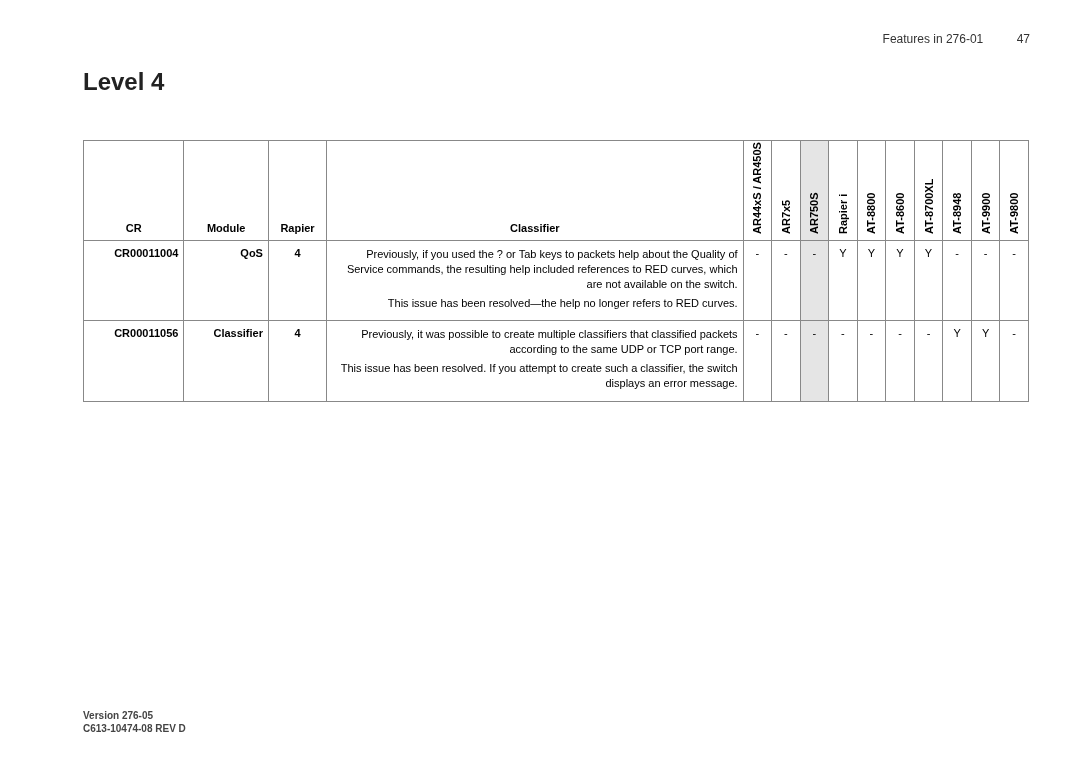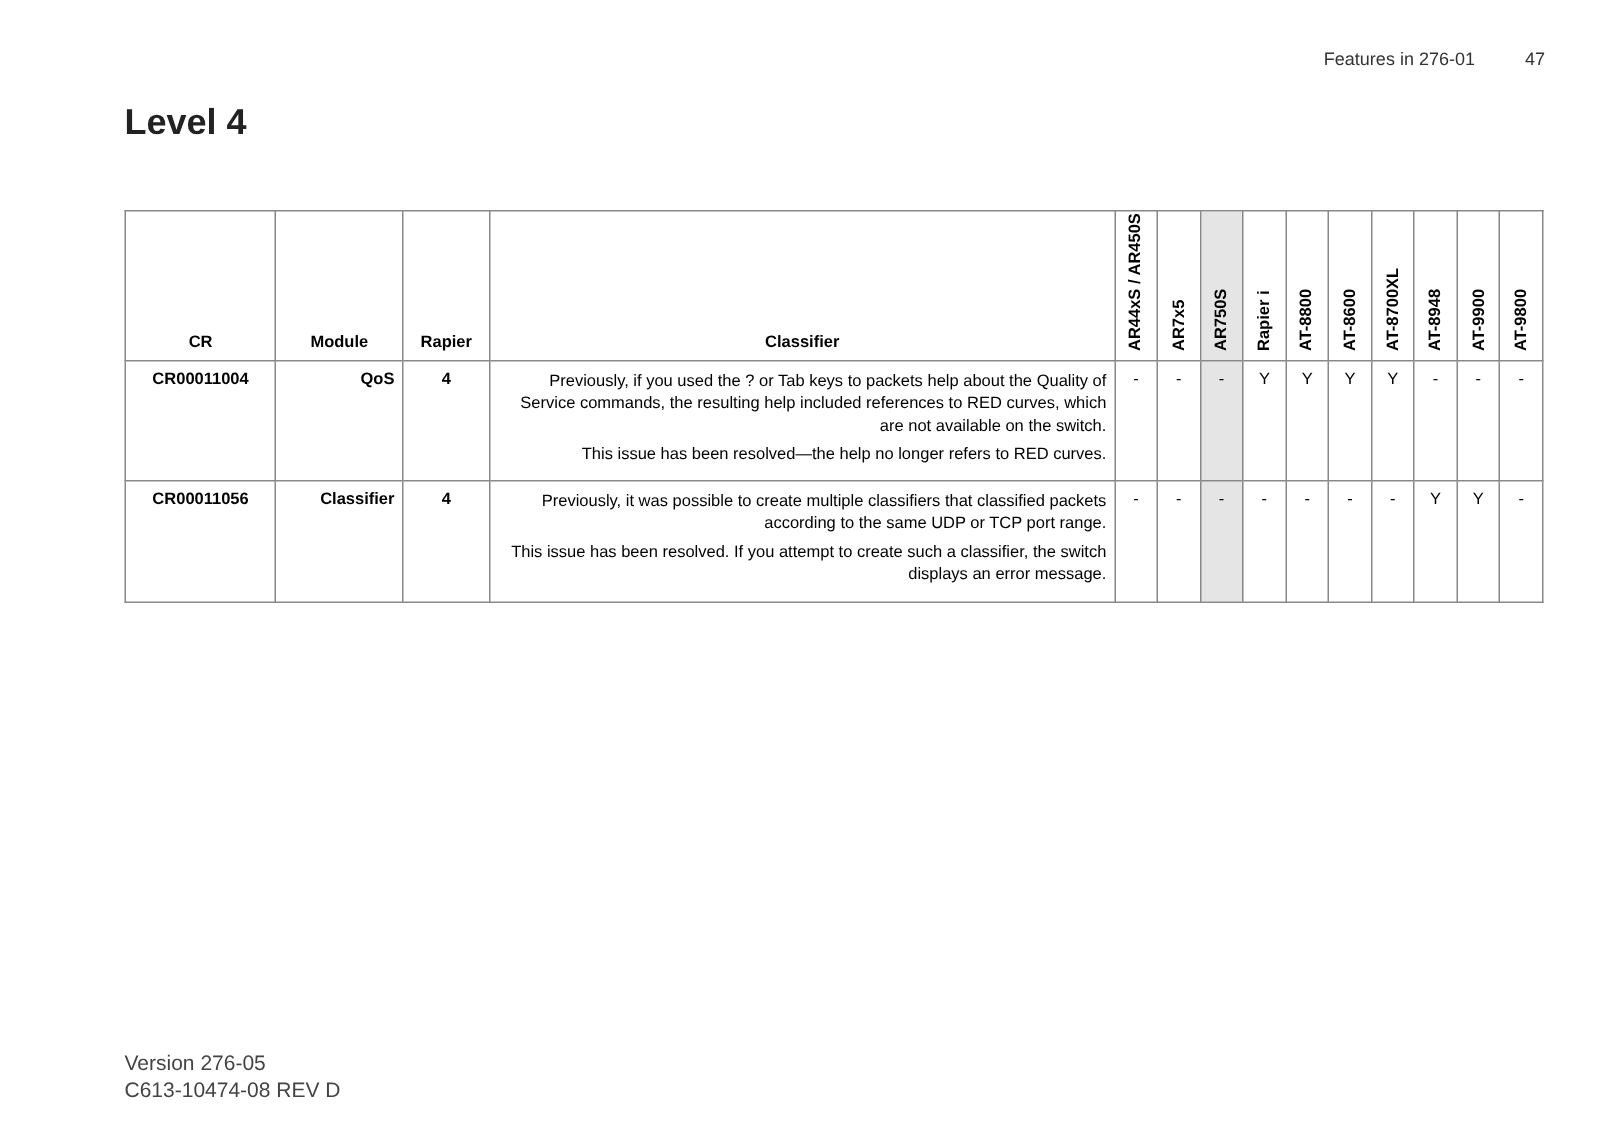--- a/index.html
+++ b/index.html
@@ -61,21 +61,21 @@
     }
     .rotated {
       position: absolute;
       bottom: 6px;
       left: 50%;
       transform-origin: left bottom;
       transform: rotate(-90deg) translateY(50%);
       white-space: nowrap;
       font-weight: bold;
     }
-    .col-cr { width: 95px; text-align: center; }
+    .col-cr { width: 95px; text-align: right; }
     .col-module { width: 80px; }
     .col-level { width: 55px; text-align: center; }
     .col-desc { width: 394px; }
     .col-dev { width: 27px; text-align: center; }
     .header-row .col-cr,
     .header-row .col-module,
     .header-row .col-level,
     .header-row .col-desc {
       text-align: center;
       vertical-align: bottom;
@@ -85,23 +85,24 @@
     .data-row td { vertical-align: top; padding-top: 6px; padding-bottom: 6px; }
     .data-row .col-cr { font-weight: bold; vertical-align: top; }
     .data-row .col-module { font-weight: bold; vertical-align: top; }
     .data-row .col-level { font-weight: bold; text-align: center; vertical-align: top; }
     .data-row .col-dev { text-align: center; vertical-align: top; }
     .desc-para { margin-bottom: 4px; line-height: 1.35; }
     .footer {
       position: absolute;
       bottom: 28px;
       left: 83px;
-      font-size: 14px;
+      font-size: 10px;
       color: #444;
       line-height: 1.3;
+      font-weight: bold;
     }
   </style>
 </head>
 <body>
 
 <div class="page-header">
   <span class="section-title">Features in 276-01</span>
   <span>47</span>
 </div>
 

